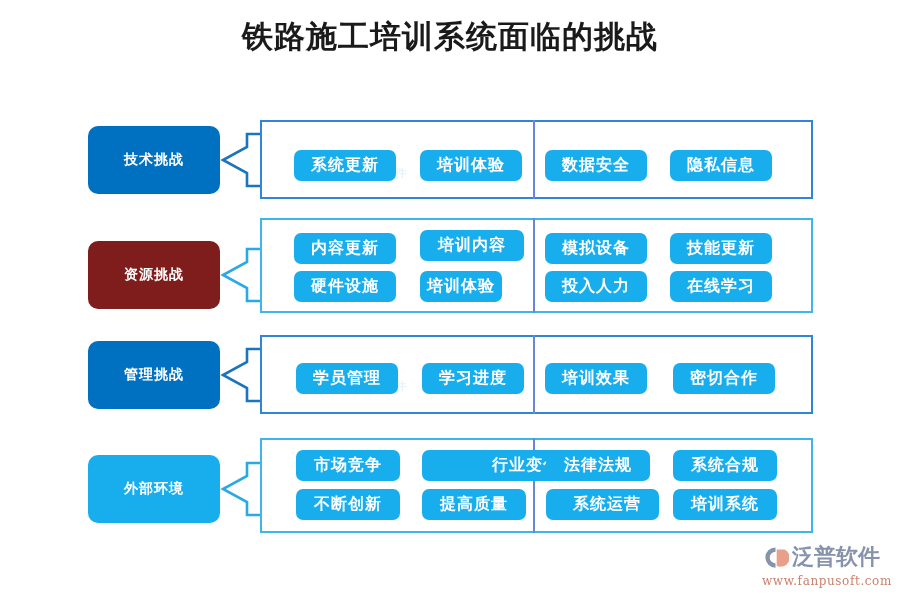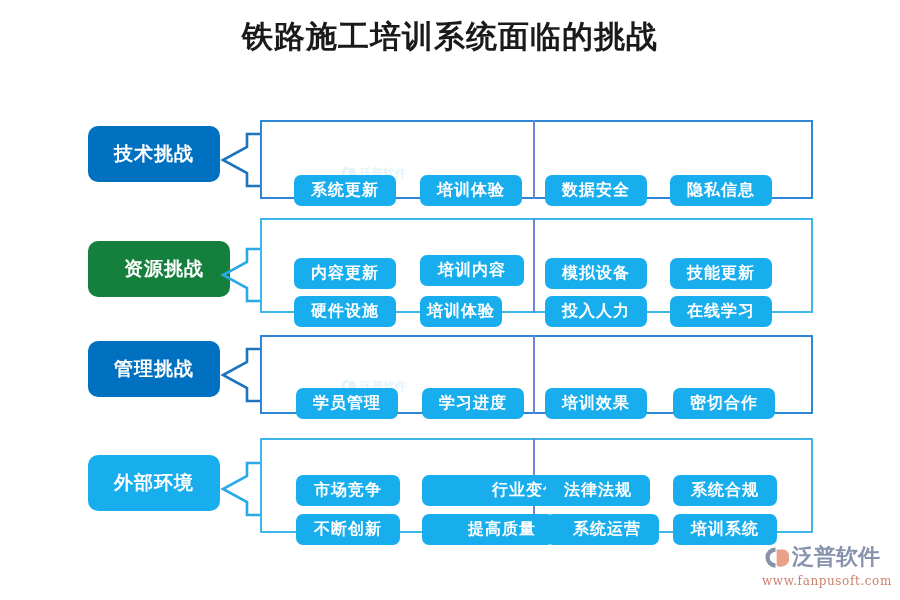--- a/index.html
+++ b/index.html
@@ -58,28 +58,28 @@
     font-size: 15px;
     color: #3aa6d8;
     font-weight: bold;
     font-family: "DejaVu Sans", "Liberation Sans", sans-serif;
   }
 
   
   .cat {
     position: absolute;
     width: 132px;
-    height: 56px;
+    height: 68px;
     border-radius: 10px;
     display: flex;
     align-items: center;
     justify-content: center;
     color: #ffffff;
     font-family: "DejaVu Serif", "Liberation Serif", serif;
-    font-size: 19px;
+    font-size: 14px;
     font-weight: bold;
     letter-spacing: 1px;
     white-space: nowrap;
   }
 
   
   .arrow {
     position: absolute;
     width: 46px;
     height: 60px;
@@ -106,21 +106,20 @@
     background: #18AEEE;
     color: #ffffff;
     display: flex;
     align-items: center;
     justify-content: center;
     font-family: "DejaVu Serif", "Liberation Serif", serif;
     font-size: 16px;
     font-weight: bold;
     letter-spacing: 1px;
     white-space: nowrap;
-    margin-top: 25px;
   }
 
   
   .logo {
     position: absolute;
     left: 762px;
     top: 542px;
     width: 130px;
     height: 50px;
   }
@@ -186,21 +185,21 @@
   </svg>
 
   <div class="group-box" style="left:260px; top:120px; width:553px; height:79px;"></div>
   <div class="group-divider" style="left:533px; top:120px; height:79px;"></div>
 
   <div class="pill" style="left:294px; top:150px; width:102px;">系统更新</div>
   <div class="pill" style="left:420px; top:150px; width:102px;">培训体验</div>
   <div class="pill" style="left:545px; top:150px; width:102px;">数据安全</div>
   <div class="pill" style="left:670px; top:150px; width:102px;">隐私信息</div>
 
-  <div class="cat" style="left:88px; top:241px; background:#15803d;padding-left:10px;">资源挑战</div>
+  <div class="cat" style="left:88px; top:241px; background:#7f1d1d;">资源挑战</div>
 
   <svg class="arrow" style="left:219px; top:245px;" viewBox="0 0 46 60">
     <path d="M42 4 L28 4 L28 17 L4 30 L28 43 L28 56 L42 56" fill="none" stroke="#29A9E6" stroke-width="2.6" stroke-linejoin="miter"></path>
   </svg>
 
   <div class="group-box" style="left:260px; top:218px; width:553px; height:95px; border-color:#3fb6ea;"></div>
   <div class="group-divider" style="left:533px; top:218px; height:95px;"></div>
 
   <div class="pill" style="left:294px; top:233px; width:102px;">内容更新</div>
   <div class="pill" style="left:420px; top:230px; width:104px;">培训内容</div>
@@ -234,21 +233,21 @@
 
   <div class="group-box" style="left:260px; top:438px; width:553px; height:95px; border-color:#3fb6ea;"></div>
   <div class="group-divider" style="left:533px; top:438px; height:95px;"></div>
 
   <div class="pill" style="left:296px; top:450px; width:104px;">市场竞争</div>
   <div class="pill" style="left:422px; top:450px; width:128px;padding-left:40px;">行业变化</div>
   <div class="pill" style="left:546px; top:450px; width:104px;">法律法规</div>
   <div class="pill" style="left:673px; top:450px; width:104px;">系统合规</div>
 
   <div class="pill" style="left:296px; top:489px; width:104px;">不断创新</div>
-  <div class="pill" style="left:422px; top:489px; width:104px;padding-left:28px;">提高质量</div>
+  <div class="pill" style="left:422px; top:489px; width:104px;">提高质量</div>
   <div class="pill" style="left:546px; top:489px; width:104px;padding-left:9px;">系统运营</div>
   <div class="pill" style="left:673px; top:489px; width:104px;">培训系统</div>
 
 </div>
 
 <div class="logo">
   <div class="logo-row">
     <div class="logo-mark">
       <svg viewBox="0 0 28 28" width="27" height="27">
         <path d="M3.5 14 A10.5 10.5 0 0 1 14 3.5 L14 8 A6 6 0 0 0 8 14 A6 6 0 0 0 14 20 L14 24.5 A10.5 10.5 0 0 1 3.5 14 Z" fill="#8793ad"></path>

